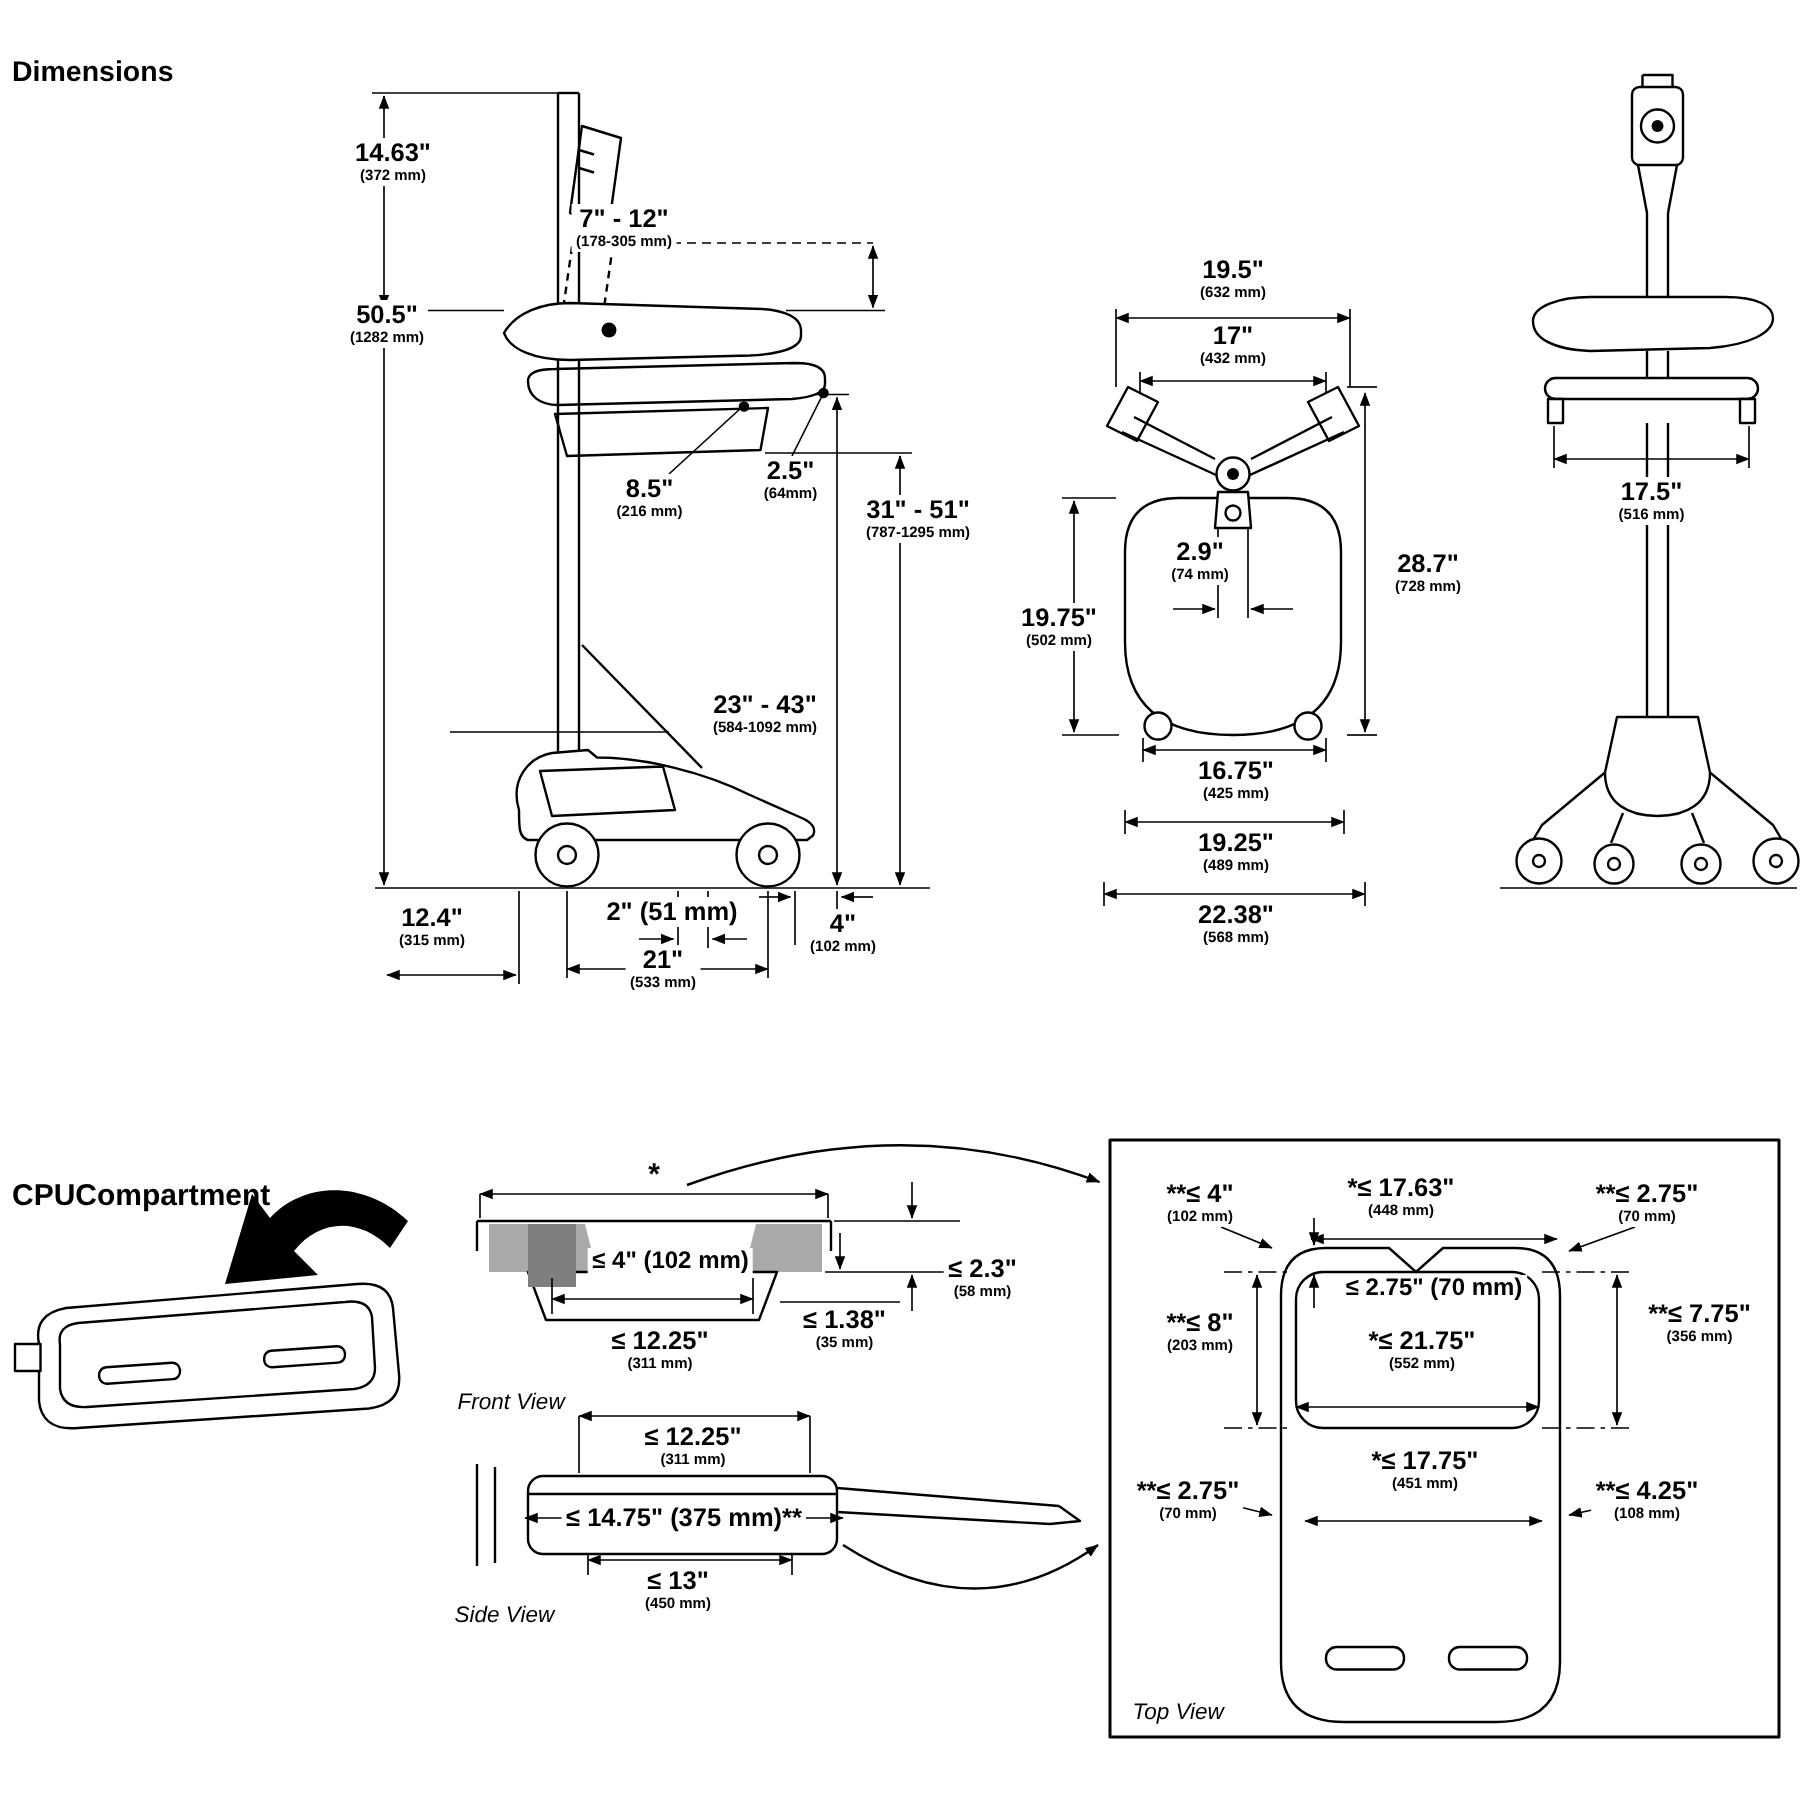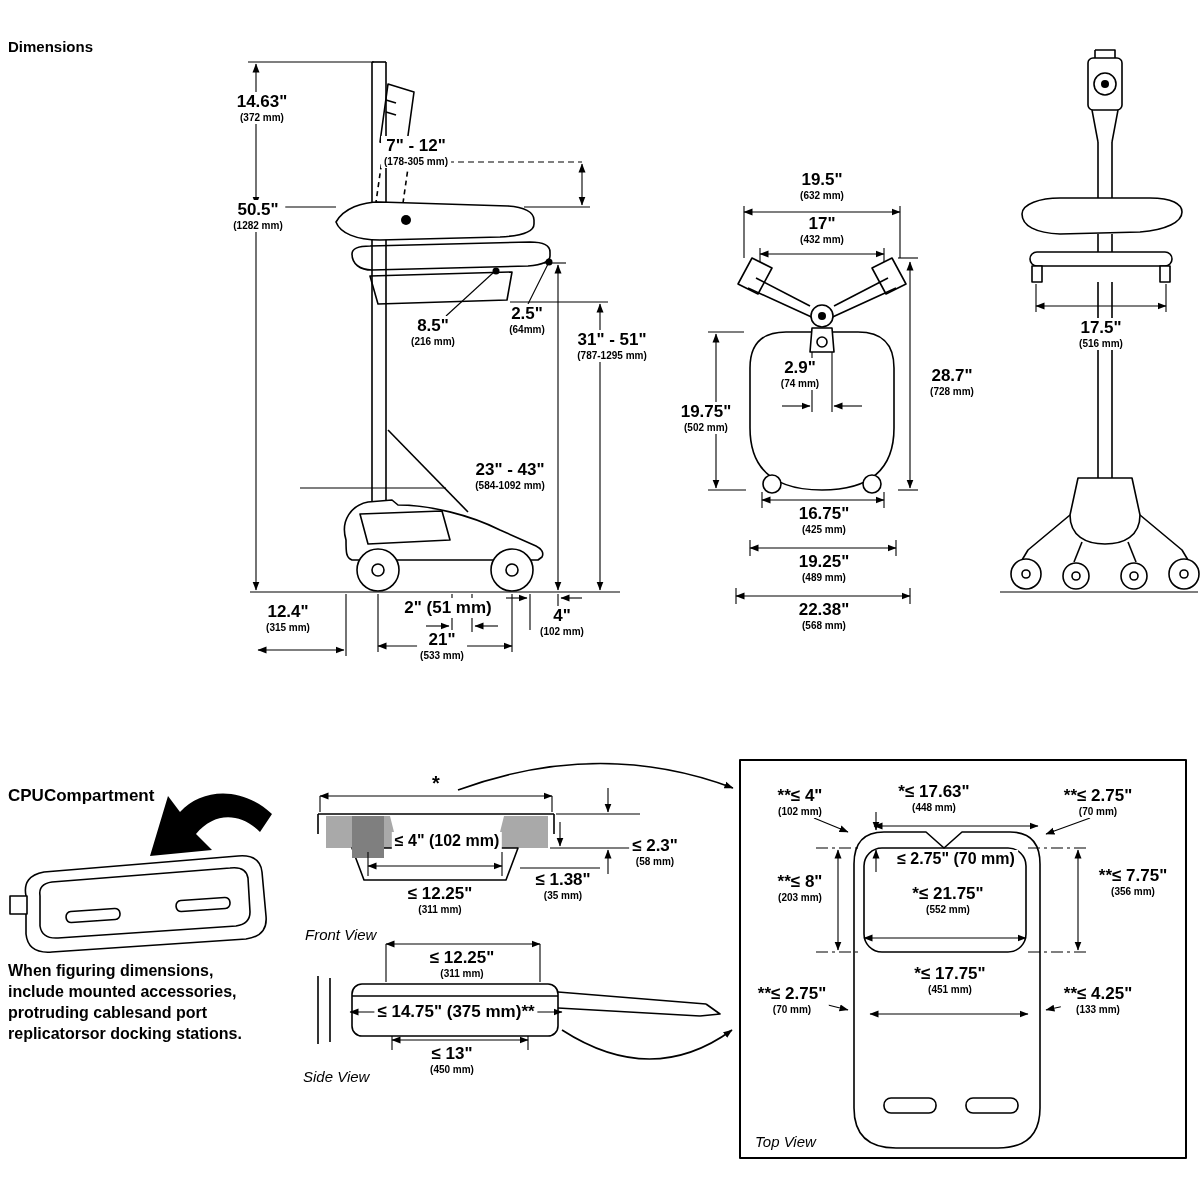--- a/index.html
+++ b/index.html
@@ -3,22 +3,22 @@
 <meta charset="utf-8">
 <style>
 *{margin:0;padding:0;box-sizing:border-box}
 body{background:#fff;color:#000;font-family:"Liberation Sans","DejaVu Sans",sans-serif}
 #stage{position:relative;width:1200px;height:1200px;background:#fff;overflow:hidden}
 #art{position:absolute;left:0;top:0}
 .dim{position:absolute;transform:translateX(-50%);text-align:center;font-weight:bold;background:#fff;padding:0 3px;line-height:1.18;white-space:nowrap}
 .dim .in{display:block;font-size:17px}
 .dim .mm{display:block;font-size:10px}
 .dim.sm .in{font-size:16px}
-.heading{position:absolute;left:8px;top:38px;font-size:15px;font-weight:bold}
-.cpu-heading{position:absolute;left:8px;top:786px;font-size:17px;font-weight:bold}
+.heading{position:absolute;left:8px;top:38px;font-size:19px;font-weight:bold}
+.cpu-heading{position:absolute;left:8px;top:786px;font-size:20px;font-weight:bold}
 .note{position:absolute;left:8px;top:960px;width:240px;font-size:16px;font-weight:bold;line-height:1.32}
 .viewlabel{position:absolute;font-style:italic;font-size:15px}
 .star{position:absolute;transform:translateX(-50%);font-weight:bold;font-size:20px;background:#fff;padding:0 2px}
 </style>
 </head>
 <body>
 
 <div id="stage">
 
 <svg id="art" width="1200" height="1200" viewBox="0 0 1200 1200">
@@ -329,21 +329,20 @@
       <span class="in">22.38"</span>
       <span class="mm">(568 mm)</span>
     </div>
 
 <div class="dim" style="left:1101px;top:318px">
       <span class="in">17.5"</span>
       <span class="mm">(516 mm)</span>
     </div>
 
 <div class="cpu-heading">CPUCompartment</div>
-<div class="note">When figuring dimensions, include mounted accessories, protruding cablesand port replicatorsor docking stations.</div>
 
 <div class="star" style="left:436px;top:772px">*</div>
 <div class="dim sm" style="left:447px;top:832px">
       <span class="in">≤ 4" (102 mm)</span>
     </div>
 <div class="dim" style="left:655px;top:836px">
       <span class="in">≤ 2.3"</span>
       <span class="mm">(58 mm)</span>
     </div>
 <div class="dim" style="left:440px;top:884px">
@@ -399,17 +398,17 @@
 <div class="dim" style="left:950px;top:964px">
       <span class="in">*≤ 17.75"</span>
       <span class="mm">(451 mm)</span>
     </div>
 <div class="dim" style="left:792px;top:984px">
       <span class="in">**≤ 2.75"</span>
       <span class="mm">(70 mm)</span>
     </div>
 <div class="dim" style="left:1098px;top:984px">
       <span class="in">**≤ 4.25"</span>
-      <span class="mm">(133 mm)</span>
+      <span class="mm">(108 mm)</span>
     </div>
 <div class="viewlabel" style="left:755px;top:1133px">Top View</div>
 
 </div>
 
 </body></html>

